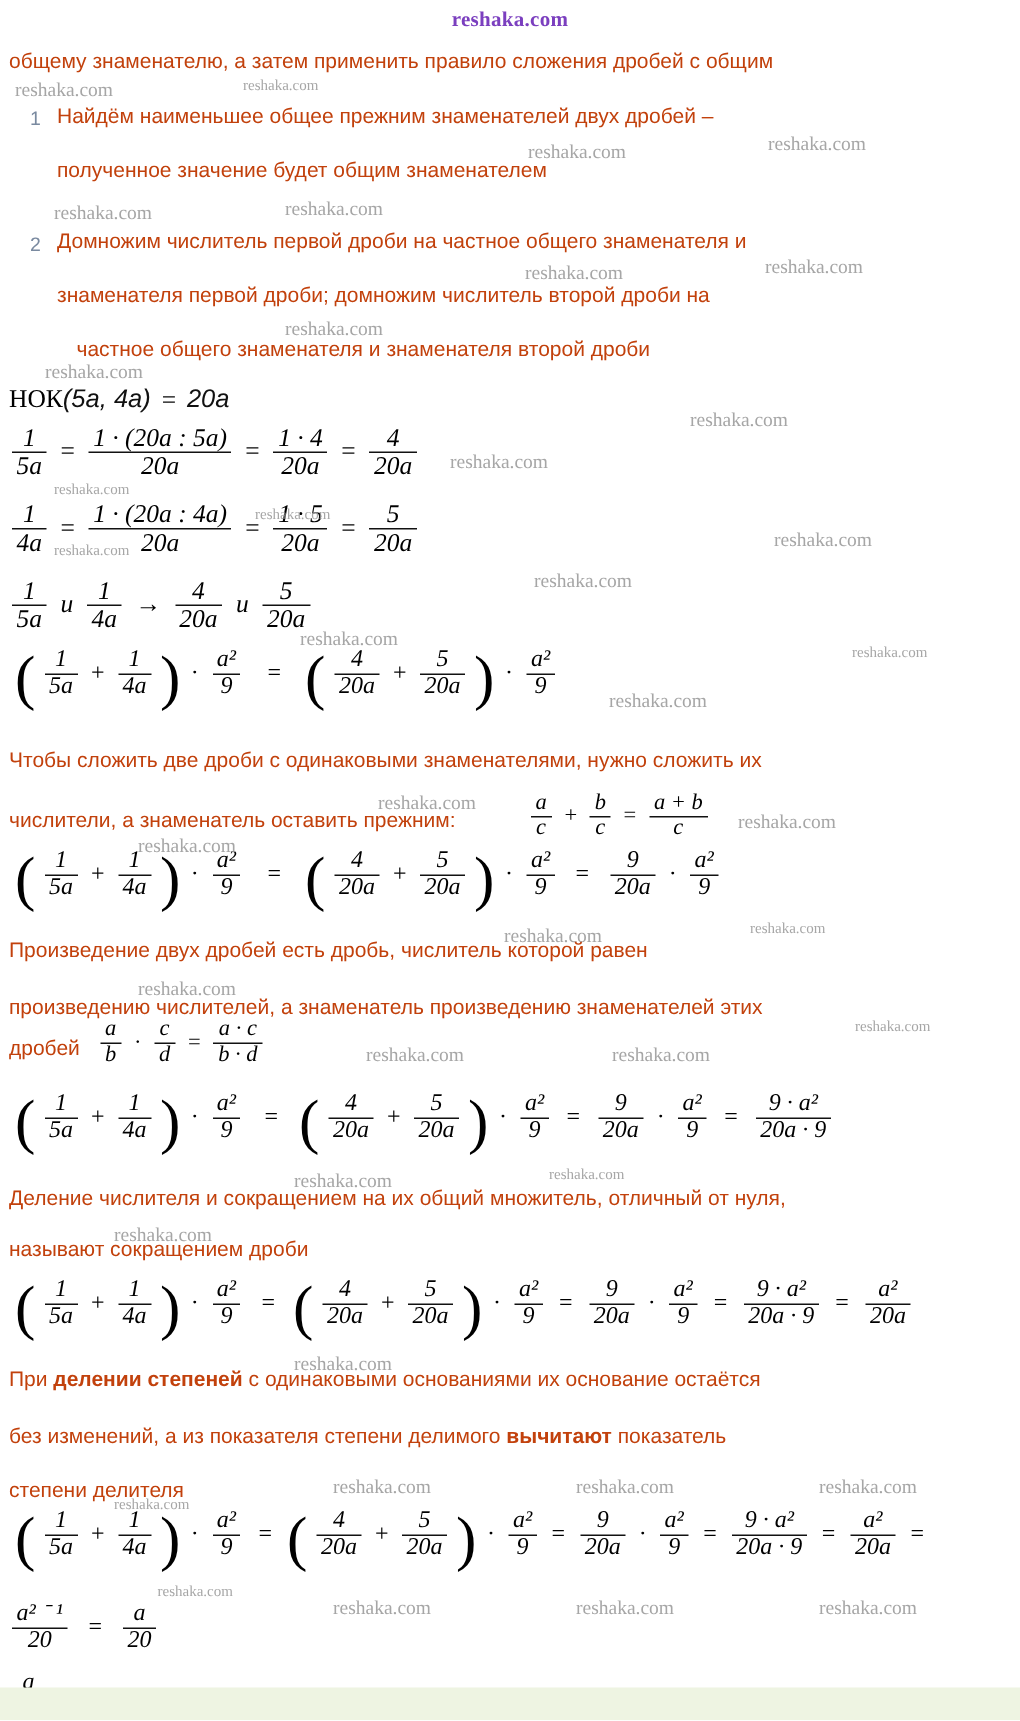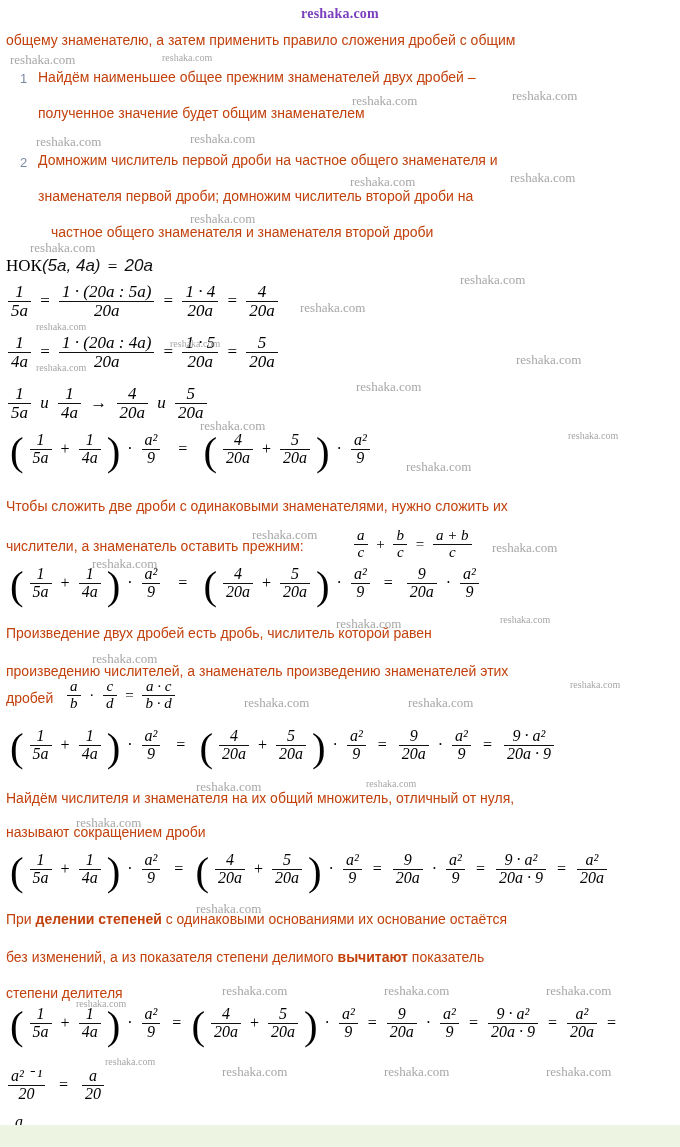--- a/index.html
+++ b/index.html
@@ -346,21 +346,21 @@
       <span class="n">a²</span>
       <span class="d">9</span>
     </span>
     <span class="op" style="padding:0 6px;">=</span>
     <span class="frac">
       <span class="n">9 · a²</span>
       <span class="d">20a · 9</span>
     </span>
   </div>
 
-  <div class="body-text" style="left:6px; top:790px;">Найдём числителя и знаменателя на их общий множитель, отличный от нуля,</div>
+  <div class="body-text" style="left:6px; top:790px;">Деление числителя и сокращением на их общий множитель, отличный от нуля,</div>
   <div class="body-text" style="left:6px; top:824px;">называют сокращением дроби</div>
 
   <div class="expr" style="left:10px; top:852px; font-size:16px;">
     <span class="paren">(</span>
     <span class="frac">
       <span class="n">1</span>
       <span class="d">5a</span>
     </span>
     <span class="op">+</span>
     <span class="frac">

